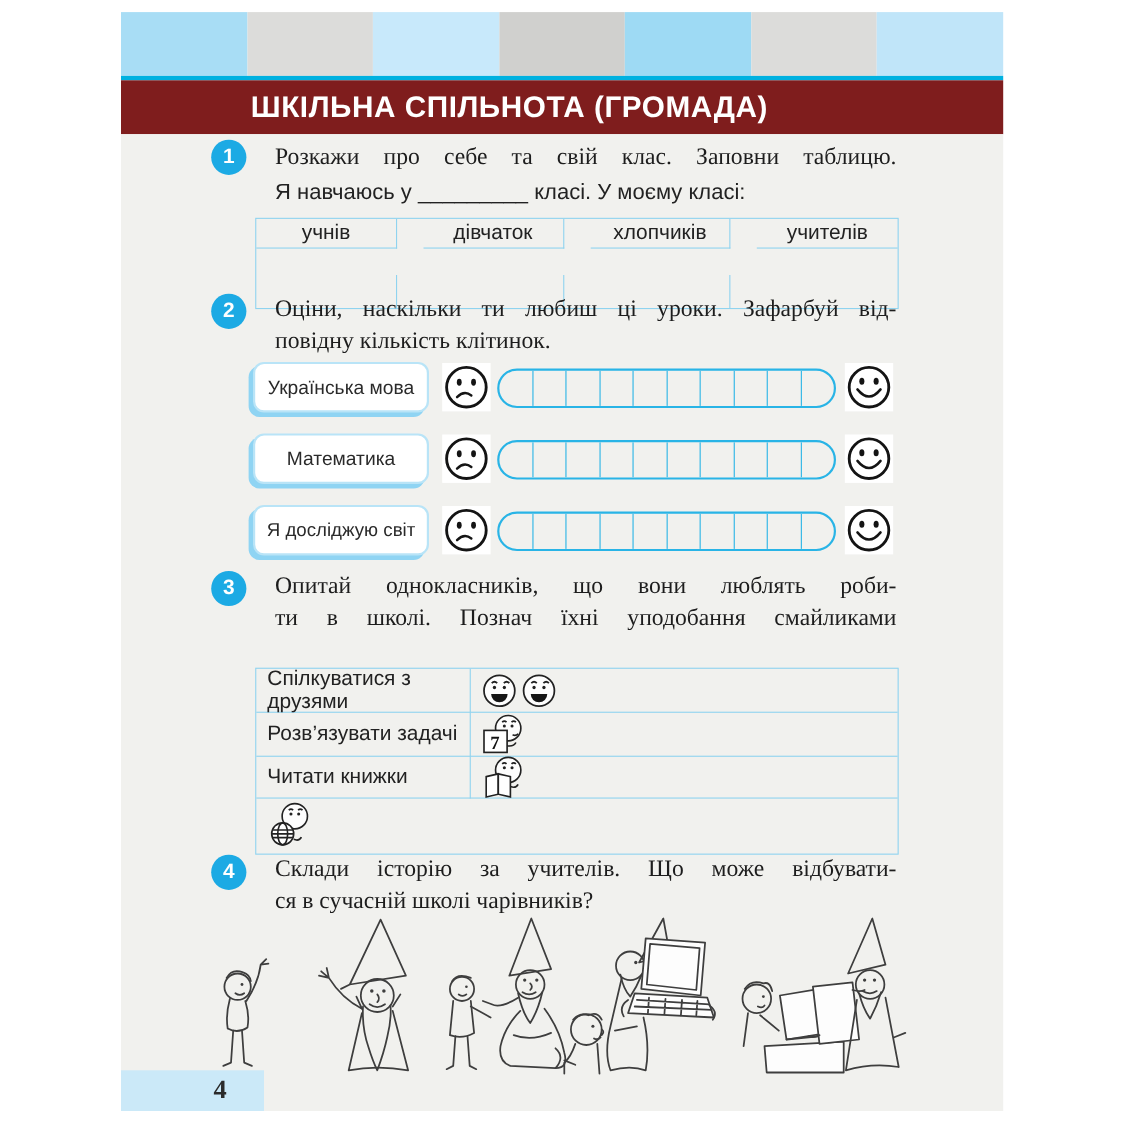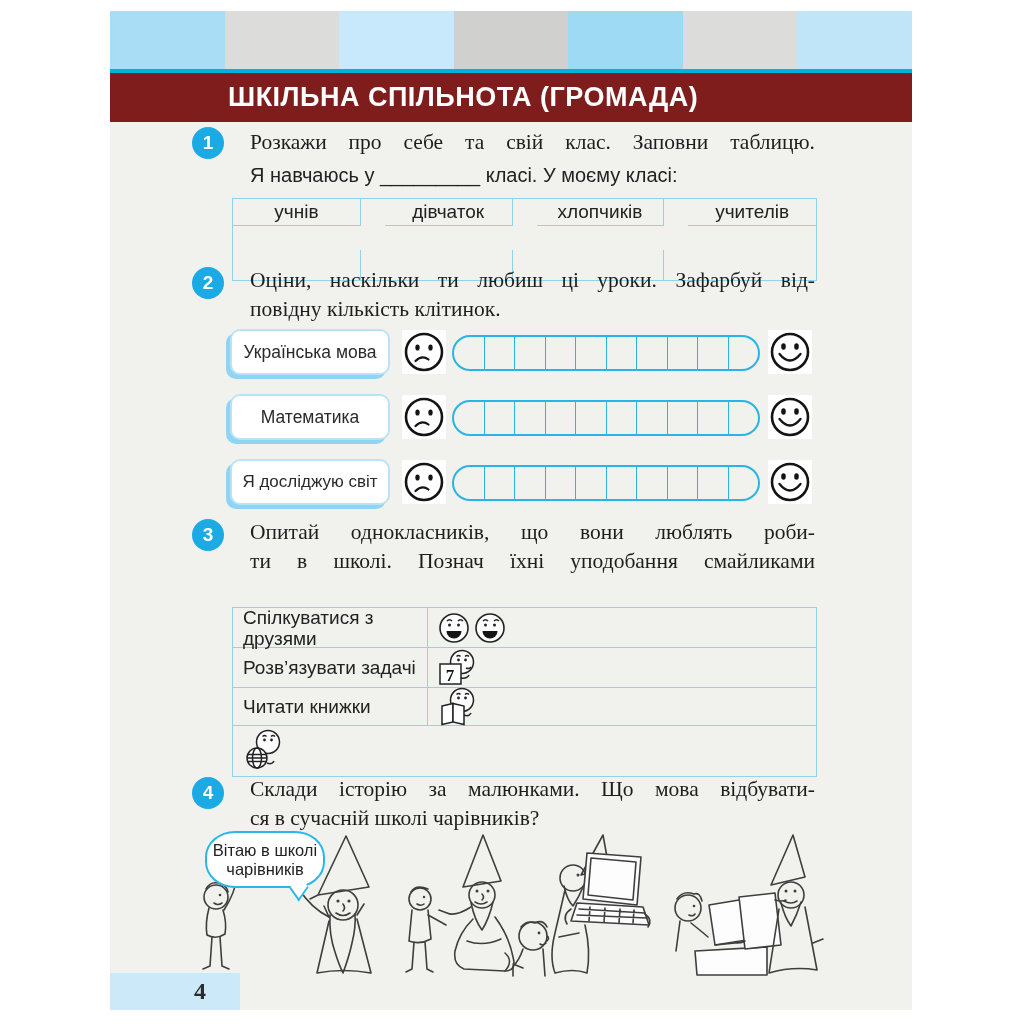--- a/index.html
+++ b/index.html
@@ -286,27 +286,23 @@
           <circle cx="16" cy="29" r="10" fill="#fff"></circle>
           <ellipse cx="16" cy="29" rx="4.5" ry="10"></ellipse>
           <path d="M6.5 25.5 h19 M6 29 h20 M6.5 32.5 h19"></path>
           <path d="M26 34 q5 2 7 -2"></path>
         </g>
       </svg>
     </div>
   </div>
 
   <div class="abs tnum" style="left: 192px; top: 777px; background: rgb(28, 170, 228);">4</div>
-  <div class="abs ttext jl" style="top:775px;">Склади історію за малюнками. Що мова відбувати-</div>
+  <div class="abs ttext jl" style="top:775px;">Склади історію за учителів. Що може відбувати-</div>
   <div class="abs ttext" style="top:804px;">ся в сучасній школі чарівників?</div>
 
-  <div class="abs" id="bubble">
-    <span>Вітаю в школі</span>
-    <span>чарівників</span>
-  </div>
 
   <div class="abs" style="left:183px;top:833px;width:720px;height:145px;">
     <svg width="720" height="145" viewBox="0 0 720 145" fill="none" stroke="#3e3e3e" stroke-width="1.6" stroke-linecap="round" stroke-linejoin="round">
 
       <g>
         <circle cx="33" cy="64" r="12"></circle>
         <path d="M23 56 Q28 47 38 51 Q44 53 45 59"></path>
         <circle cx="37" cy="62" r="1.3" fill="#3e3e3e" stroke="none"></circle>
         <path d="M31 70 q4 3 8 0"></path>
         <path d="M41 77 Q52 60 54 44 M54 44 l5 -5 M54 44 l7 -1"></path>

